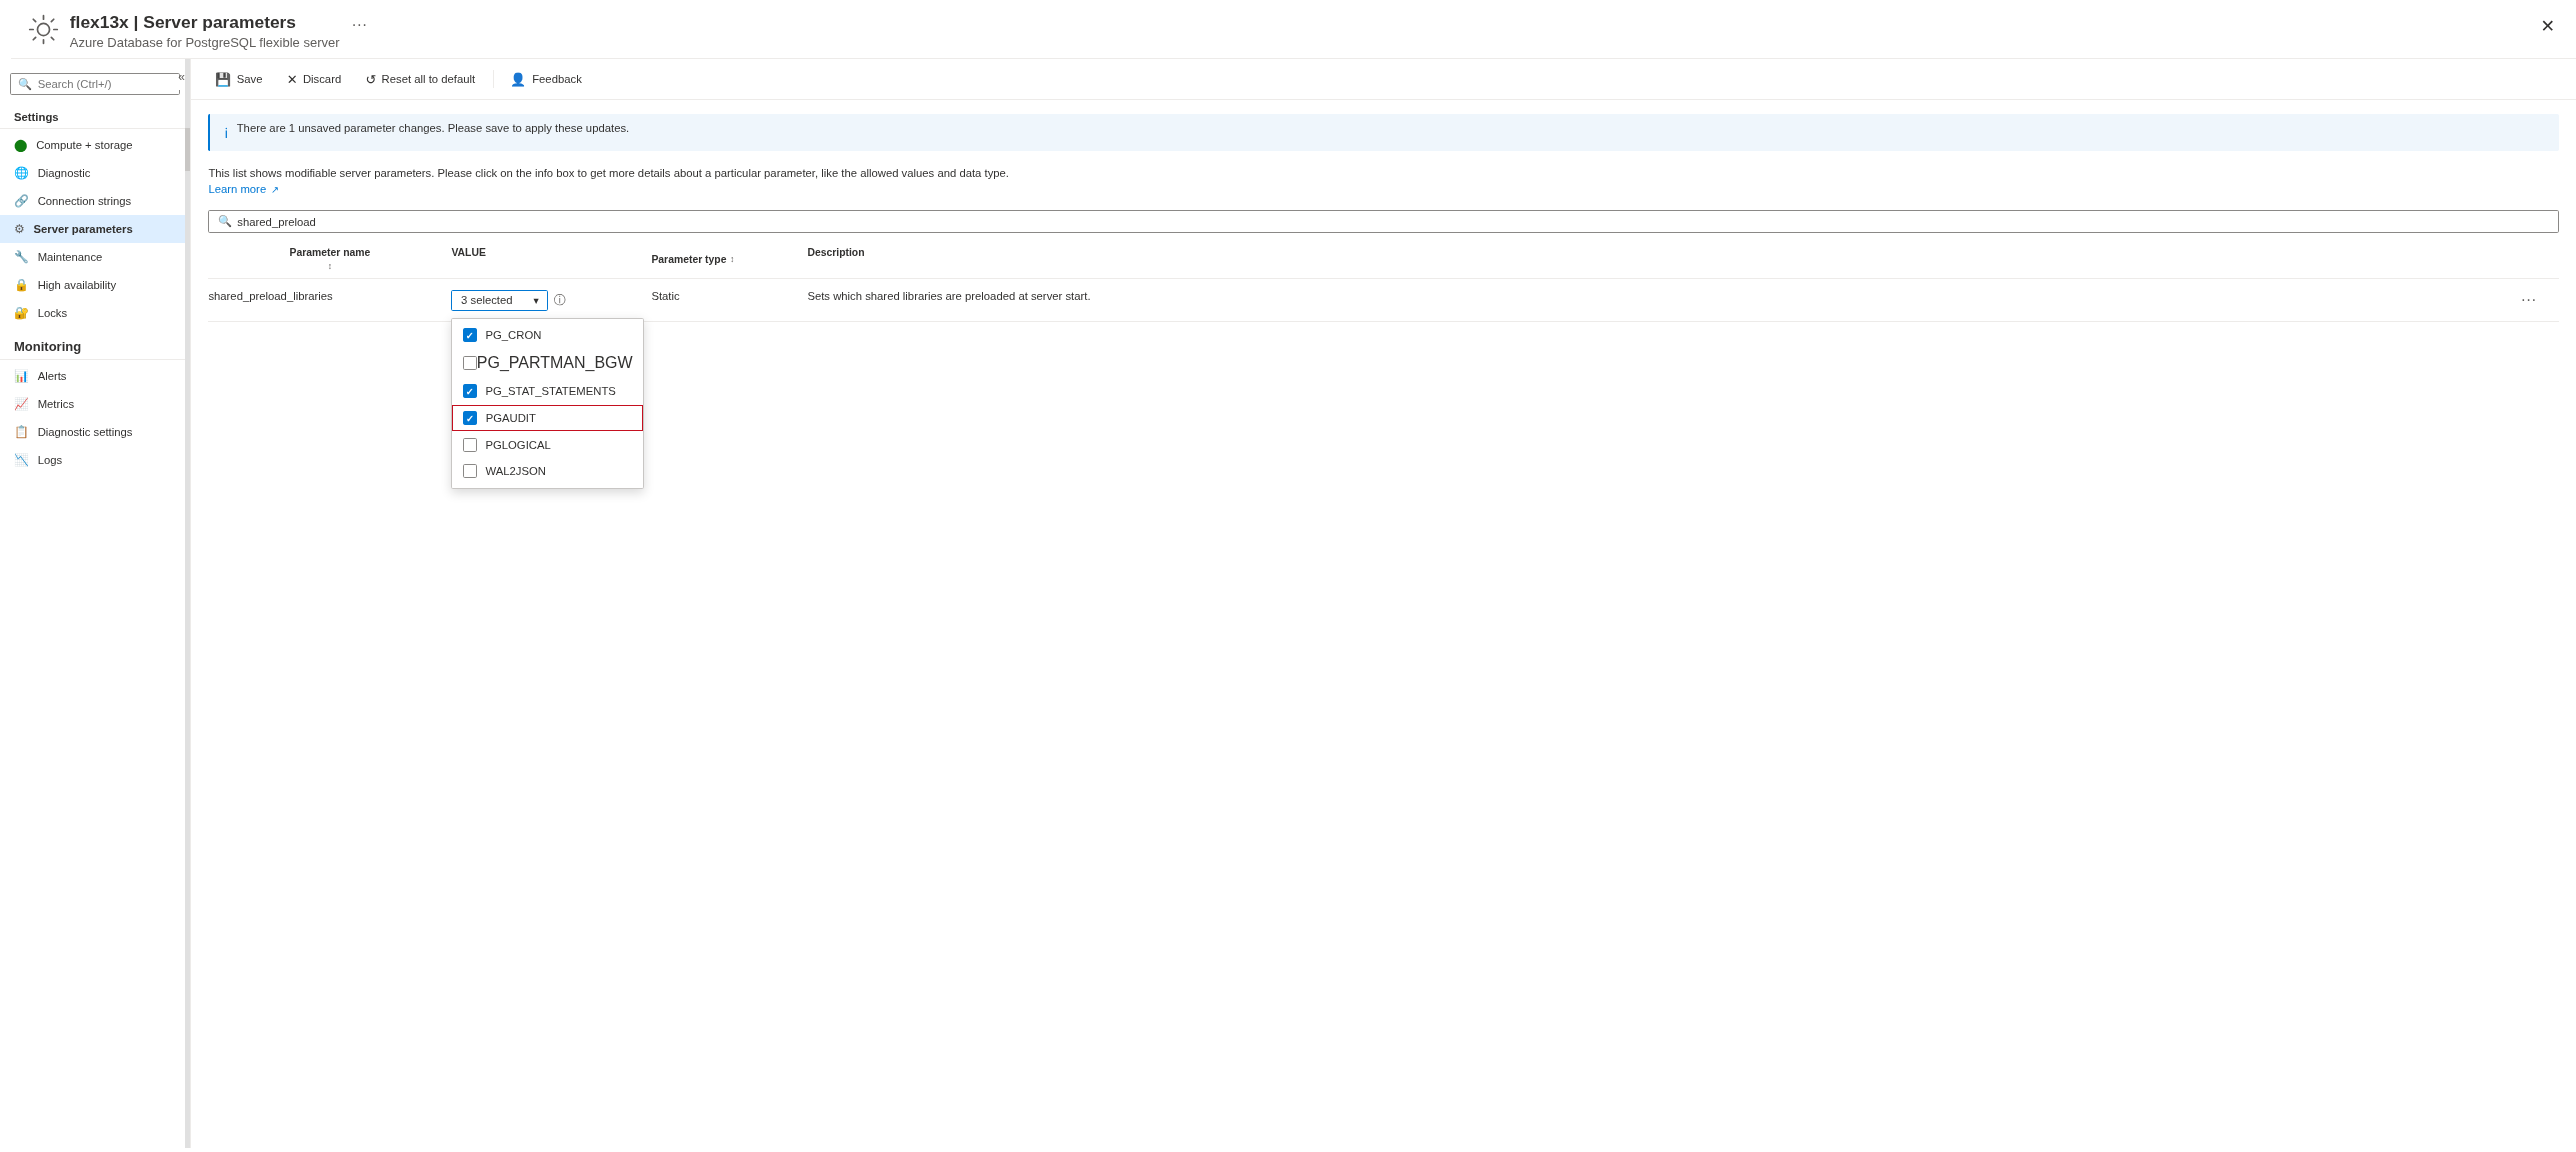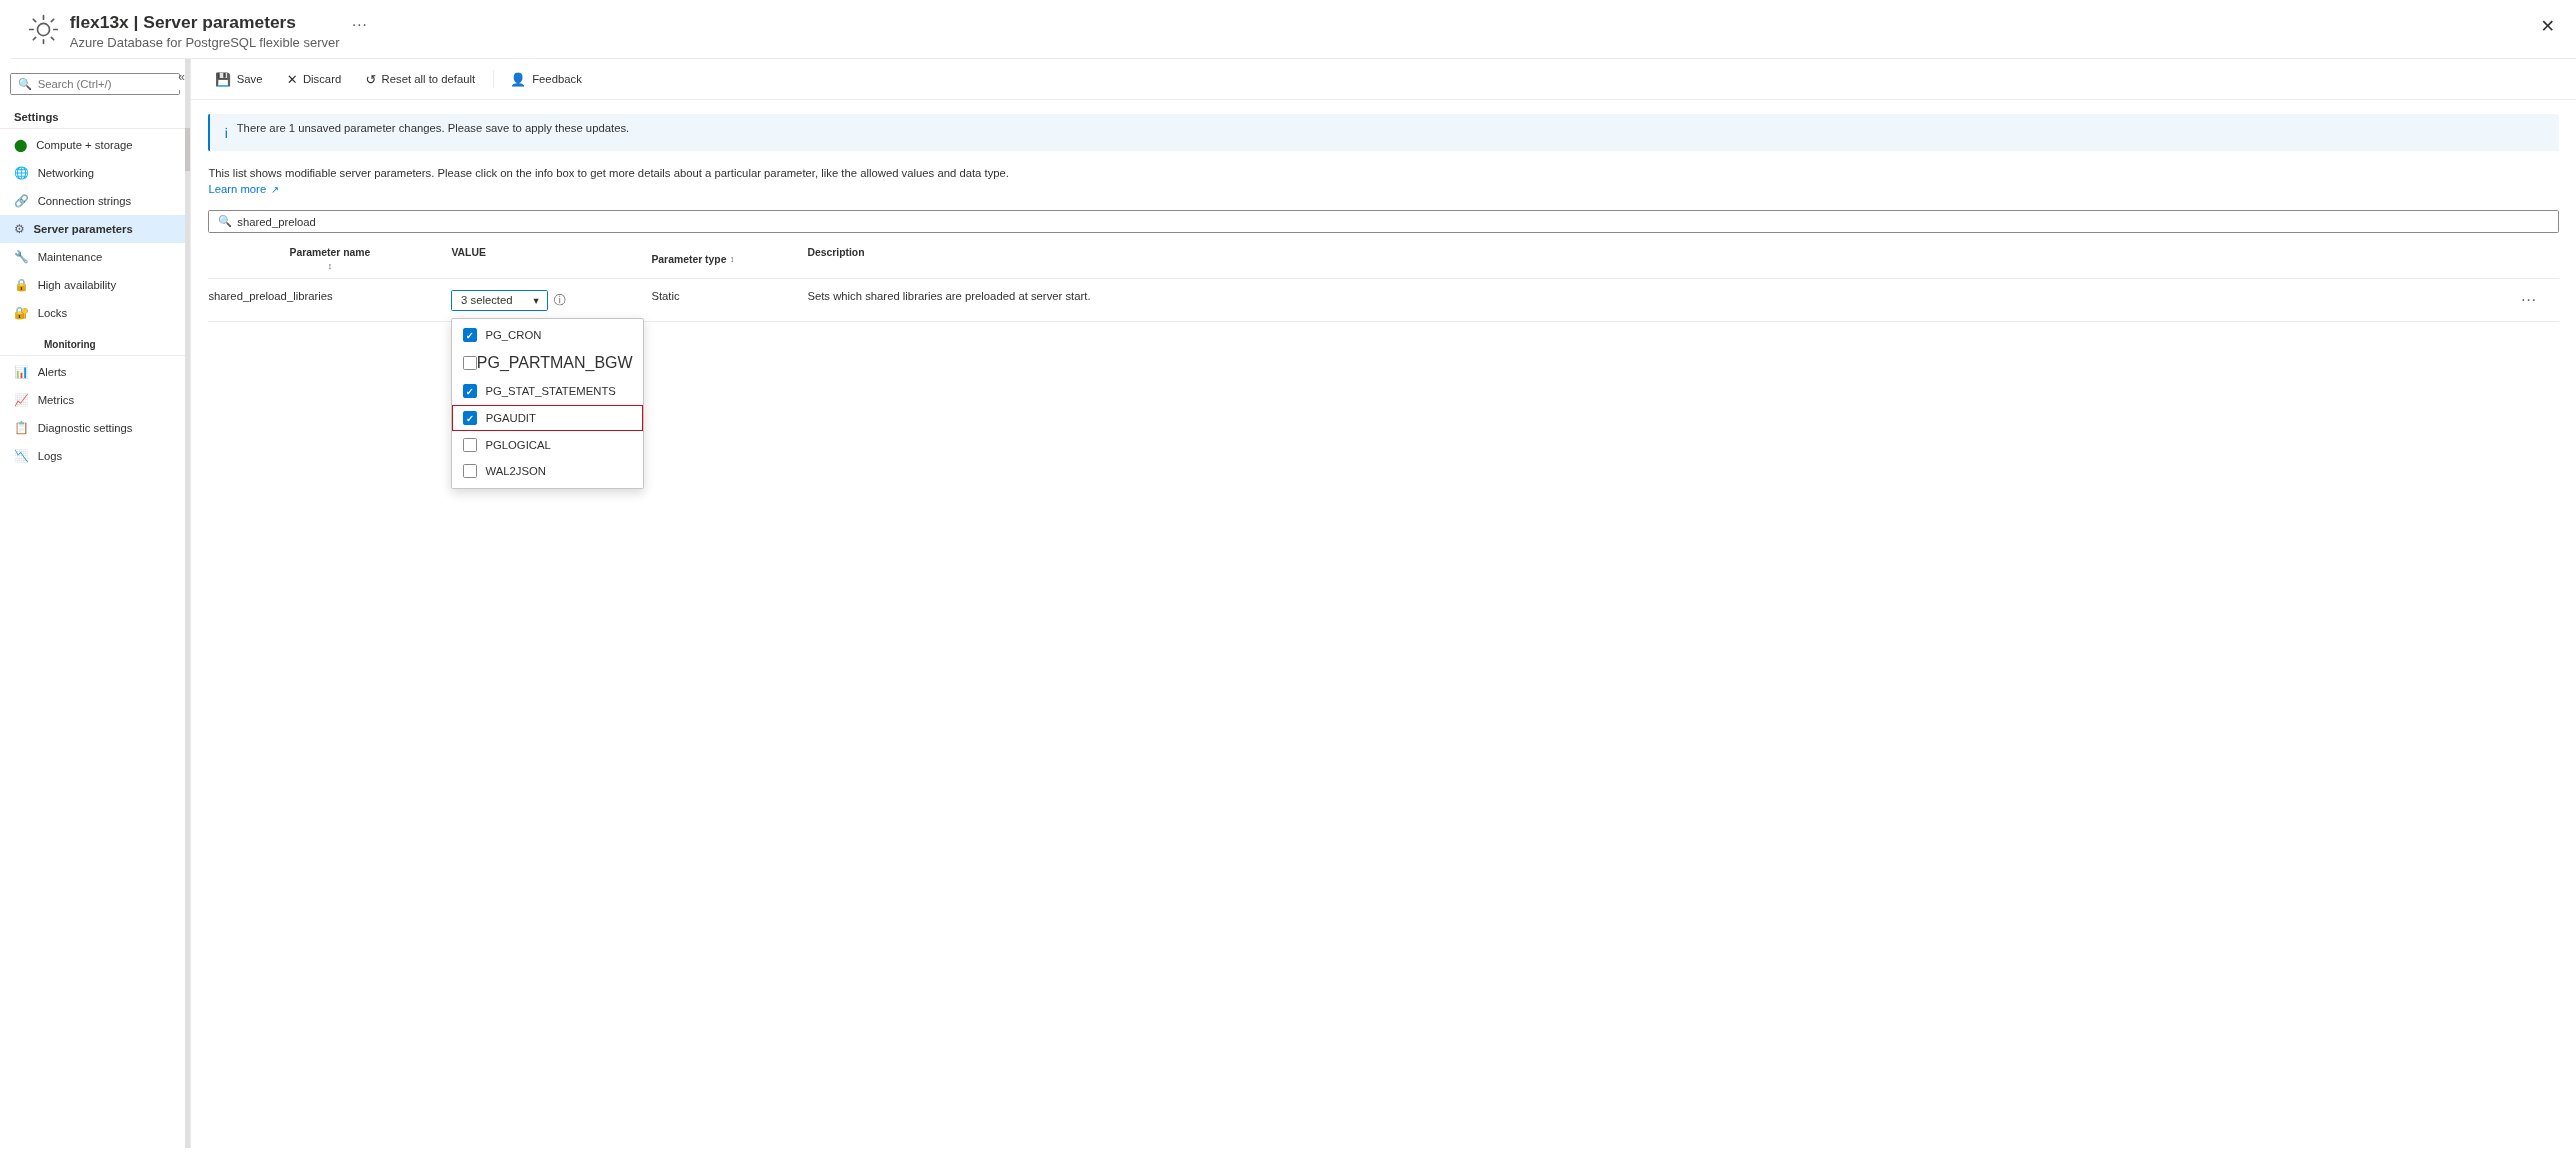--- a/index.html
+++ b/index.html
@@ -36,21 +36,21 @@
 
     <div style="font-size:11.3px; font-weight:600; color:#323130; padding:7px 14px 3.5px 14px;">Settings</div>
     <div style="height:0.9px; background:#edebe9; margin:1.7px 0;"></div>
 
     <div style="display:flex; align-items:center; padding:7px 14px; cursor:pointer; font-size:11.3px; color:#323130; gap:8.7px;">
       <span style="color:#107c10; font-size:12px;">⬤</span>
       <span>Compute + storage</span>
     </div>
     <div style="display:flex; align-items:center; padding:7px 14px; cursor:pointer; font-size:11.3px; color:#323130; gap:8.7px;">
       <span style="color:#0078d4; font-size:12px;">🌐</span>
-      <span>Networking</span>
+      <span>Diagnostic</span>
     </div>
     <div style="display:flex; align-items:center; padding:7px 14px; cursor:pointer; font-size:11.3px; color:#323130; gap:8.7px;">
       <span style="color:#0078d4; font-size:12px;">🔗</span>
       <span>Connection strings</span>
     </div>
     <div style="display:flex; align-items:center; padding:7px 14px; cursor:pointer; font-size:11.3px; color:#323130; gap:8.7px; background:#ddeeff;">
       <span style="color:#605e5c; font-size:12px;">⚙</span>
       <span style="font-weight:600;">Server parameters</span>
     </div>
     <div style="display:flex; align-items:center; padding:7px 14px; cursor:pointer; font-size:11.3px; color:#323130; gap:8.7px;">
@@ -59,21 +59,21 @@
     </div>
     <div style="display:flex; align-items:center; padding:7px 14px; cursor:pointer; font-size:11.3px; color:#323130; gap:8.7px;">
       <span style="color:#0078d4; font-size:12px;">🔒</span>
       <span>High availability</span>
     </div>
     <div style="display:flex; align-items:center; padding:7px 14px; cursor:pointer; font-size:11.3px; color:#323130; gap:8.7px;">
       <span style="color:#605e5c; font-size:12px;">🔐</span>
       <span>Locks</span>
     </div>
 
-    <div style="font-size:10px; font-weight:600; color:#323130; padding:8.7px 14px 3.5px 14px; margin-top:3.5px;margin-left:30px;">Monitoring</div>
+    <div style="font-size:13px; font-weight:600; color:#323130; padding:8.7px 14px 3.5px 14px; margin-top:3.5px;">Monitoring</div>
     <div style="height:0.9px; background:#edebe9; margin:1.7px 0;"></div>
 
     <div style="display:flex; align-items:center; padding:7px 14px; cursor:pointer; font-size:11.3px; color:#323130; gap:8.7px;">
       <span style="color:#107c10; font-size:12px;">📊</span>
       <span>Alerts</span>
     </div>
     <div style="display:flex; align-items:center; padding:7px 14px; cursor:pointer; font-size:11.3px; color:#323130; gap:8.7px;">
       <span style="color:#5c2d91; font-size:12px;">📈</span>
       <span>Metrics</span>
     </div>

